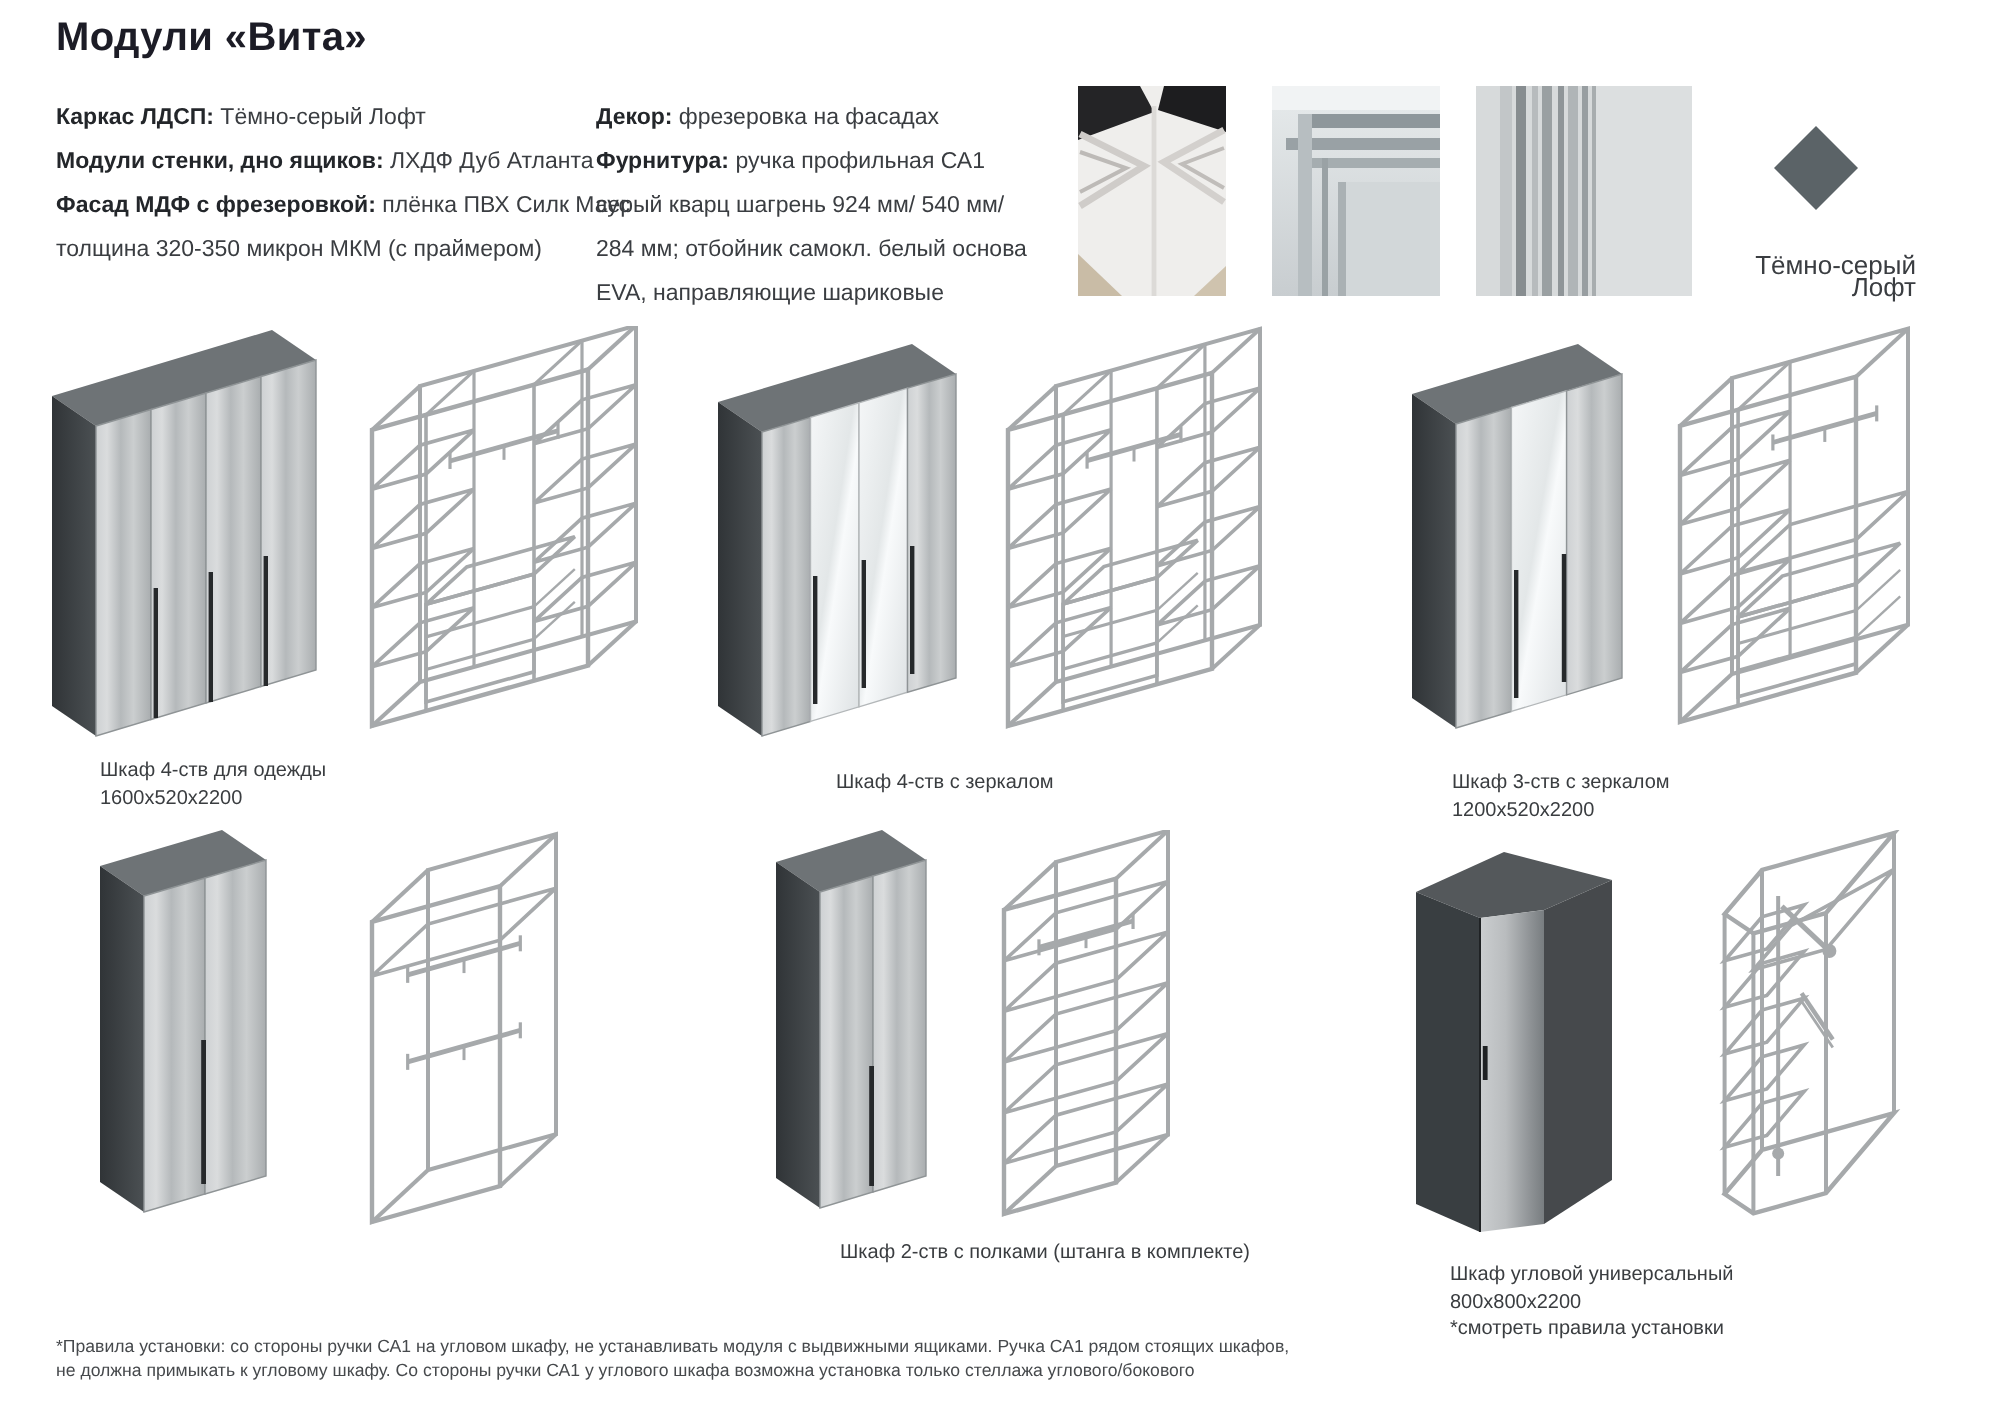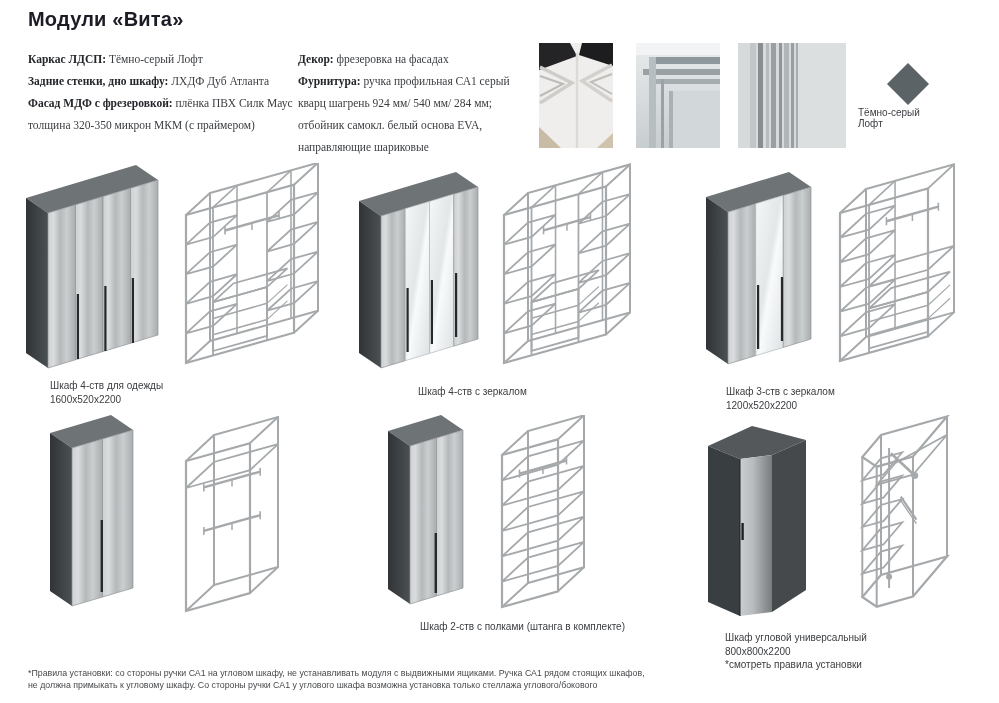--- a/index.html
+++ b/index.html
@@ -1,28 +1,28 @@
 <!DOCTYPE html>
 <html><head>
 <meta charset="utf-8">
 <style>
   html,body{margin:0;padding:0;background:#ffffff;}
   #page{position:relative;width:999px;height:703px;background:#ffffff;overflow:hidden;
         font-family:"Liberation Sans",sans-serif;color:#2c2f33;}
   #title{position:absolute;left:28px;top:8px;font-size:20px;font-weight:bold;
          color:#1c1c26;letter-spacing:.2px;}
-  .specs{position:absolute;top:48px;font-size:11.5px;line-height:22px;color:#3a3d41;font-family:Liberation Serif, serif;}
+  .specs{position:absolute;top:48px;font-size:11.5px;line-height:22px;color:#3a3d41;}
   #specs-left{left:28px;width:292px;}
   #specs-right{left:298px;width:216px;}
   .specs p{margin:0;}
   .specs b{color:#23262a;}
   .photo{position:absolute;top:43px;}
   #swatch-diamond{position:absolute;left:887px;top:63px;}
-  #swatch-label{position:absolute;left:858px;top:107px;width:100px;text-align:left;
-                font-size:10px;line-height:11px;color:#3a3d41;}
+  #swatch-label{position:absolute;left:858px;top:127px;width:100px;text-align:right;
+                font-size:13px;line-height:11px;color:#3a3d41;}
   .tile{position:absolute;}
   .cap{position:absolute;font-size:10px;line-height:13.5px;color:#3a3d40;width:270px;}
   #footnote{position:absolute;left:28px;top:668px;font-size:8.8px;line-height:11.5px;
             color:#46494c;white-space:nowrap;}
   svg{display:block;}
 </style>
 </head>
 <body>
 
 <svg width="0" height="0" style="position:absolute">
@@ -57,21 +57,21 @@
     </linearGradient>
   </defs>
 </svg>
 
 <div id="page">
 
   <div id="title">Модули «Вита»</div>
 
   <div id="specs-left" class="specs">
     <p><b>Каркас ЛДСП:</b><span> Тёмно-серый Лофт</span></p>
-    <p><b>Задние стенки, дно шкафу:</b><span> ЛХДФ Дуб Атланта</span></p>
+    <p><b>Модули стенки, дно ящиков:</b><span> ЛХДФ Дуб Атланта</span></p>
     <p><b>Фасад МДФ с фрезеровкой:</b><span> плёнка ПВХ Силк Маус толщина 320-350 микрон МКМ (с праймером)</span></p>
   </div>
   <div id="specs-right" class="specs">
     <p><b>Декор:</b><span> фрезеровка на фасадах</span></p>
     <p><b>Фурнитура:</b><span> ручка профильная СА1 серый кварц шагрень 924 мм/ 540 мм/ 284 мм; отбойник самокл. белый основа EVA, направляющие шариковые</span></p>
   </div>
 
   <svg class="photo" style="left:539px" width="74" height="105">
     <rect width="74" height="105" fill="#efeeec"></rect>
     <polygon points="0,0 31,0 38,13 0,27" fill="#242426"></polygon>

